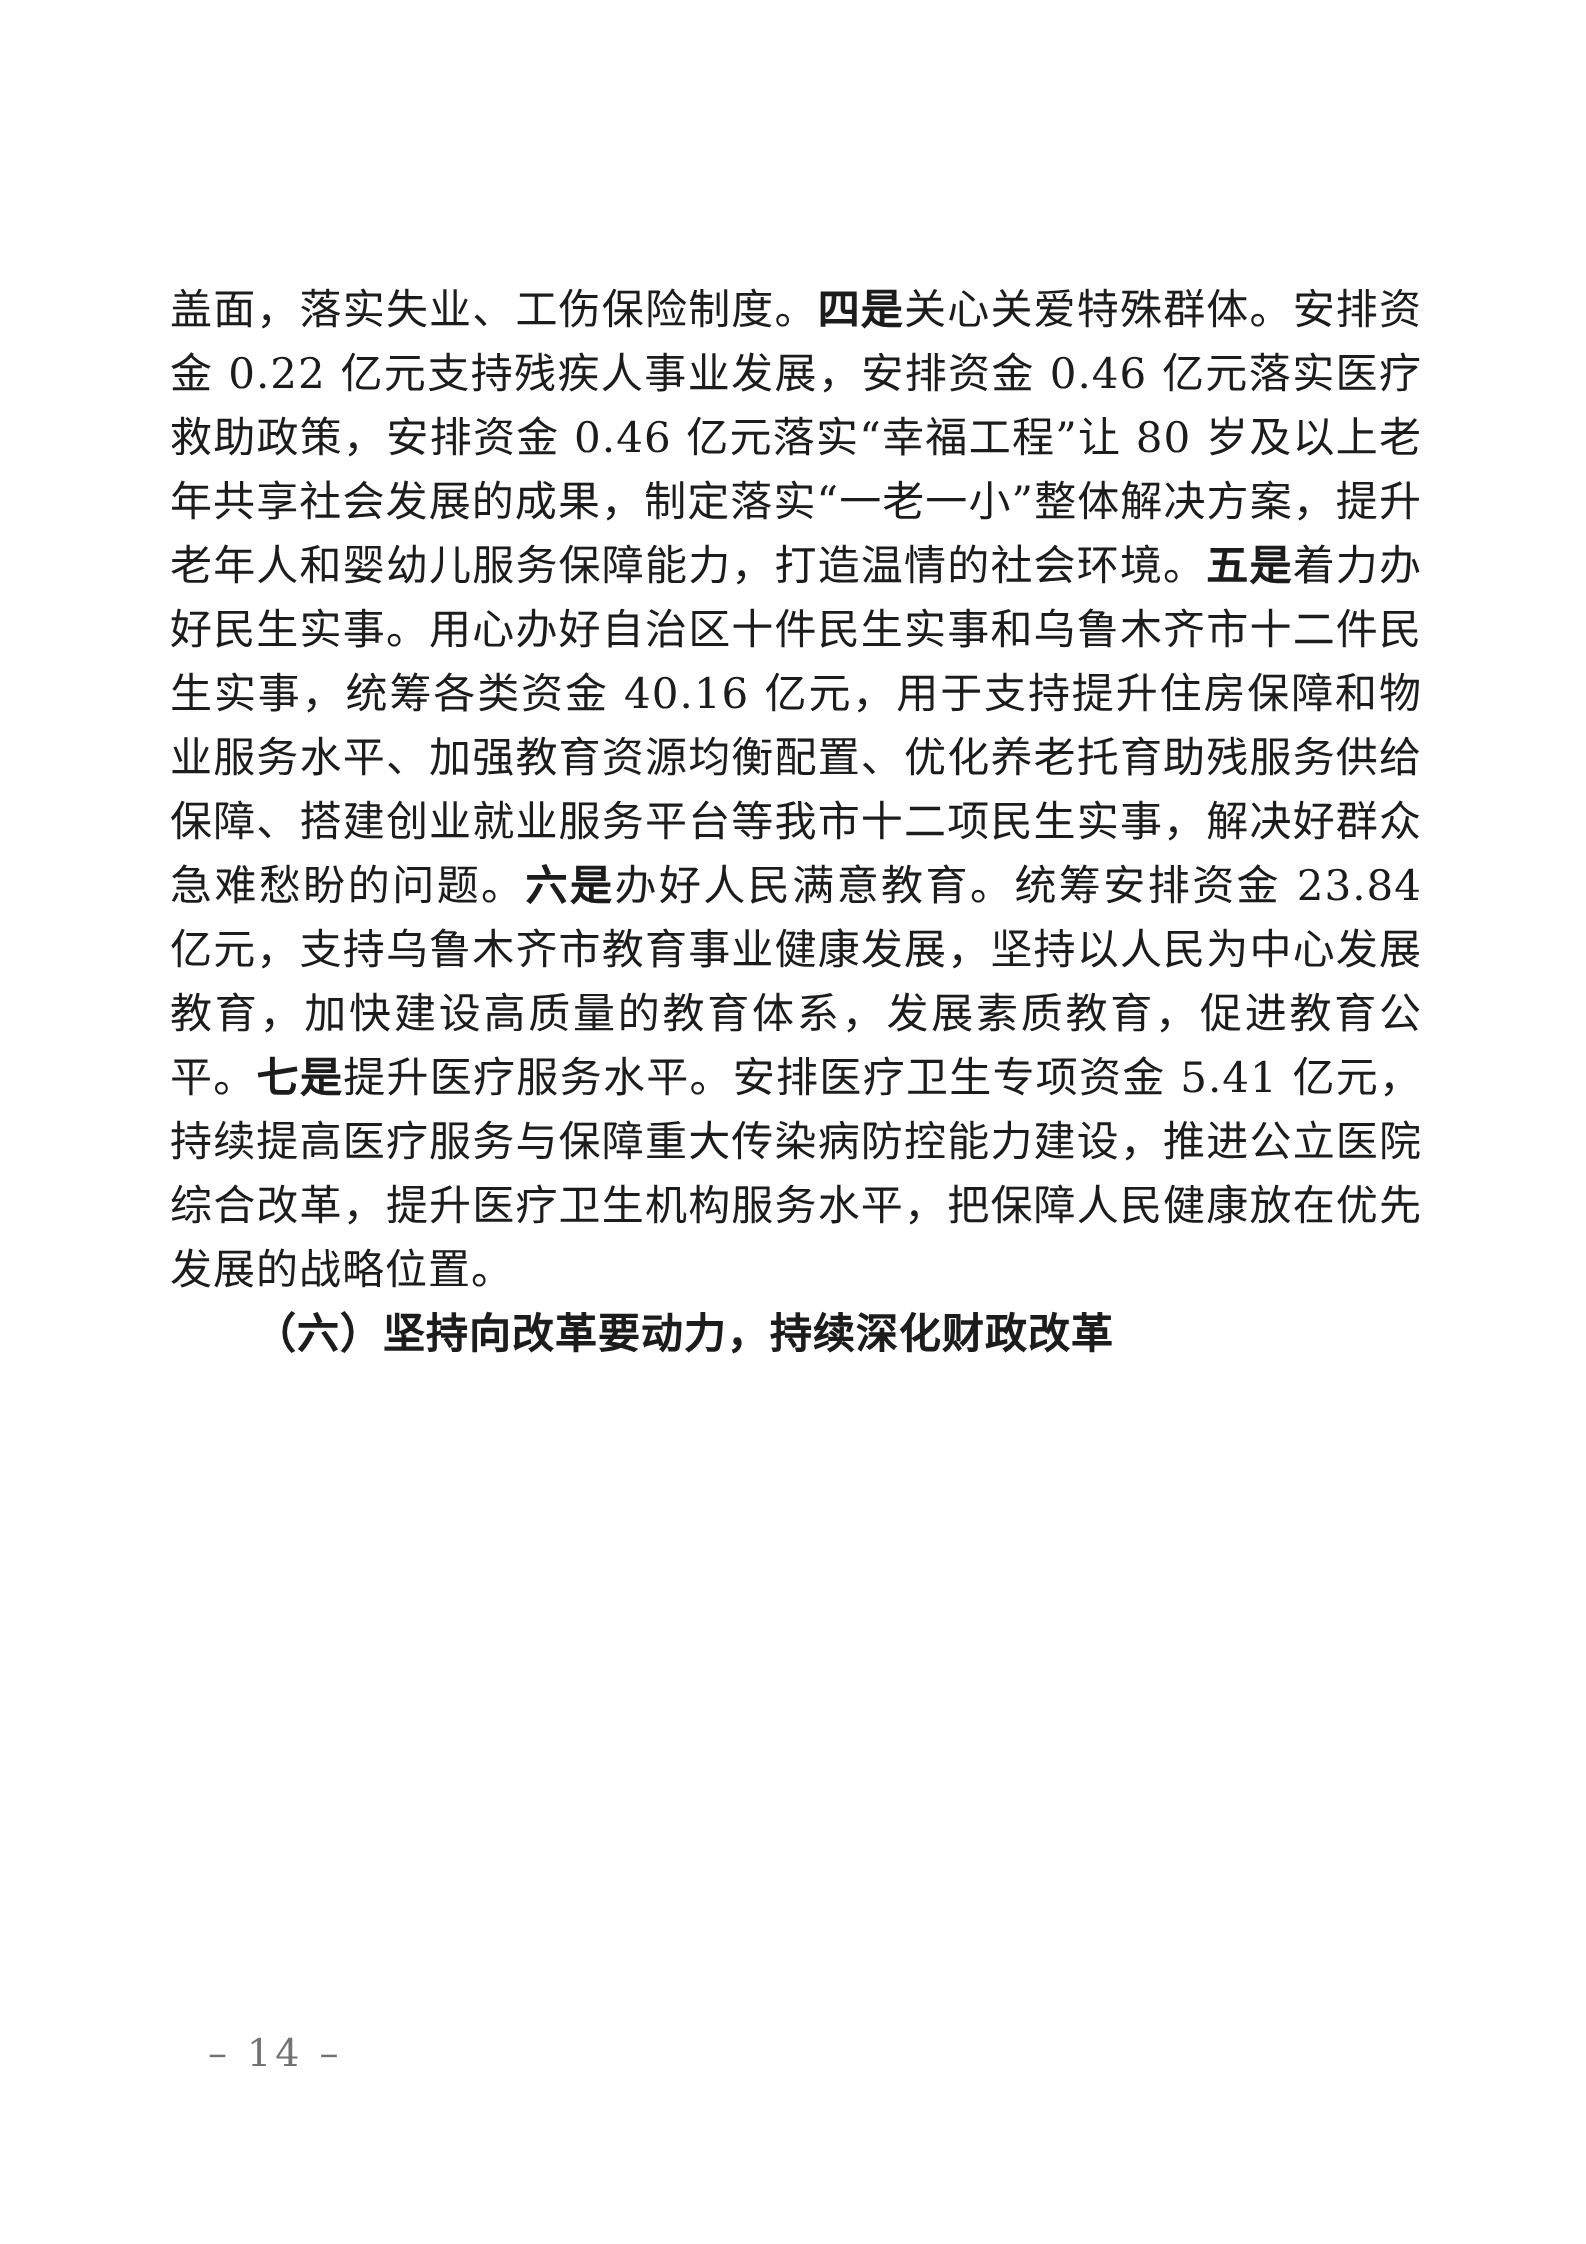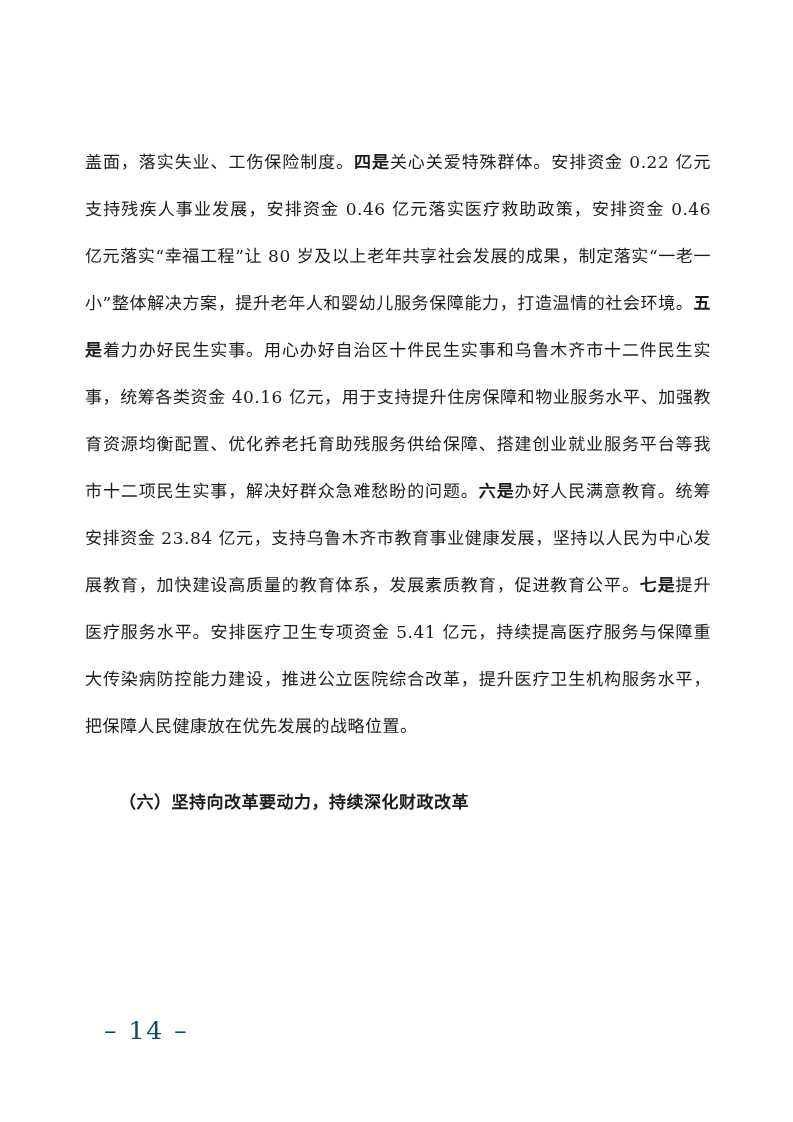--- a/index.html
+++ b/index.html
@@ -14,51 +14,50 @@
     background: #ffffff;
     overflow: hidden;
     font-family: "DejaVu Serif", "Liberation Serif", serif;
     color: #1c1c1c;
   }
   .doc-body {
     position: absolute;
     left: 85px;
     top: 139px;
     width: 626px;
-    font-size: 17px;
-    line-height: 47px;
+    font-size: 21px;
+    line-height: 32px;
     text-align: justify;
     text-justify: inter-character;
     letter-spacing: 0.5px;
   }
   .doc-body p {
     margin: 0;
     padding: 0;
   }
   p.para-continuation {
     text-indent: 0;
   }
   p.para-heading {
     text-indent: 2em;
     font-weight: bold;
-    margin-top: 29px;
   }
   p.para-body {
     text-indent: 2em;
   }
   .seg-bold {
     font-weight: bold;
   }
   .page-footer {
     position: absolute;
     left: 104px;
     top: 1016px;
-    font-size: 25px;
+    font-size: 19px;
     letter-spacing: 2px;
-    color: #0c4a6e;
+    color: #737373;
     font-family: "DejaVu Serif", "Liberation Serif", serif;
   }
 </style>
 </head>
 <body>
 
 <div class="page">
   <div class="doc-body">
     <p class="para-continuation"><span>盖面，落实失业、工伤保险制度。</span><span class="seg-bold">四是</span><span>关心关爱特殊群体。安排资金 0.22 亿元支持残疾人事业发展，安排资金 0.46 亿元落实医疗救助政策，安排资金 0.46 亿元落实“幸福工程”让 80 岁及以上老年共享社会发展的成果，制定落实“一老一小”整体解决方案，提升老年人和婴幼儿服务保障能力，打造温情的社会环境。</span><span class="seg-bold">五是</span><span>着力办好民生实事。用心办好自治区十件民生实事和乌鲁木齐市十二件民生实事，统筹各类资金 40.16 亿元，用于支持提升住房保障和物业服务水平、加强教育资源均衡配置、优化养老托育助残服务供给保障、搭建创业就业服务平台等我市十二项民生实事，解决好群众急难愁盼的问题。</span><span class="seg-bold">六是</span><span>办好人民满意教育。统筹安排资金 23.84 亿元，支持乌鲁木齐市教育事业健康发展，坚持以人民为中心发展教育，加快建设高质量的教育体系，发展素质教育，促进教育公平。</span><span class="seg-bold">七是</span><span>提升医疗服务水平。安排医疗卫生专项资金 5.41 亿元，持续提高医疗服务与保障重大传染病防控能力建设，推进公立医院综合改革，提升医疗卫生机构服务水平，把保障人民健康放在优先发展的战略位置。</span></p>
     <p class="para-heading"><span class="seg-bold">（六）坚持向改革要动力，持续深化财政改革</span></p>

